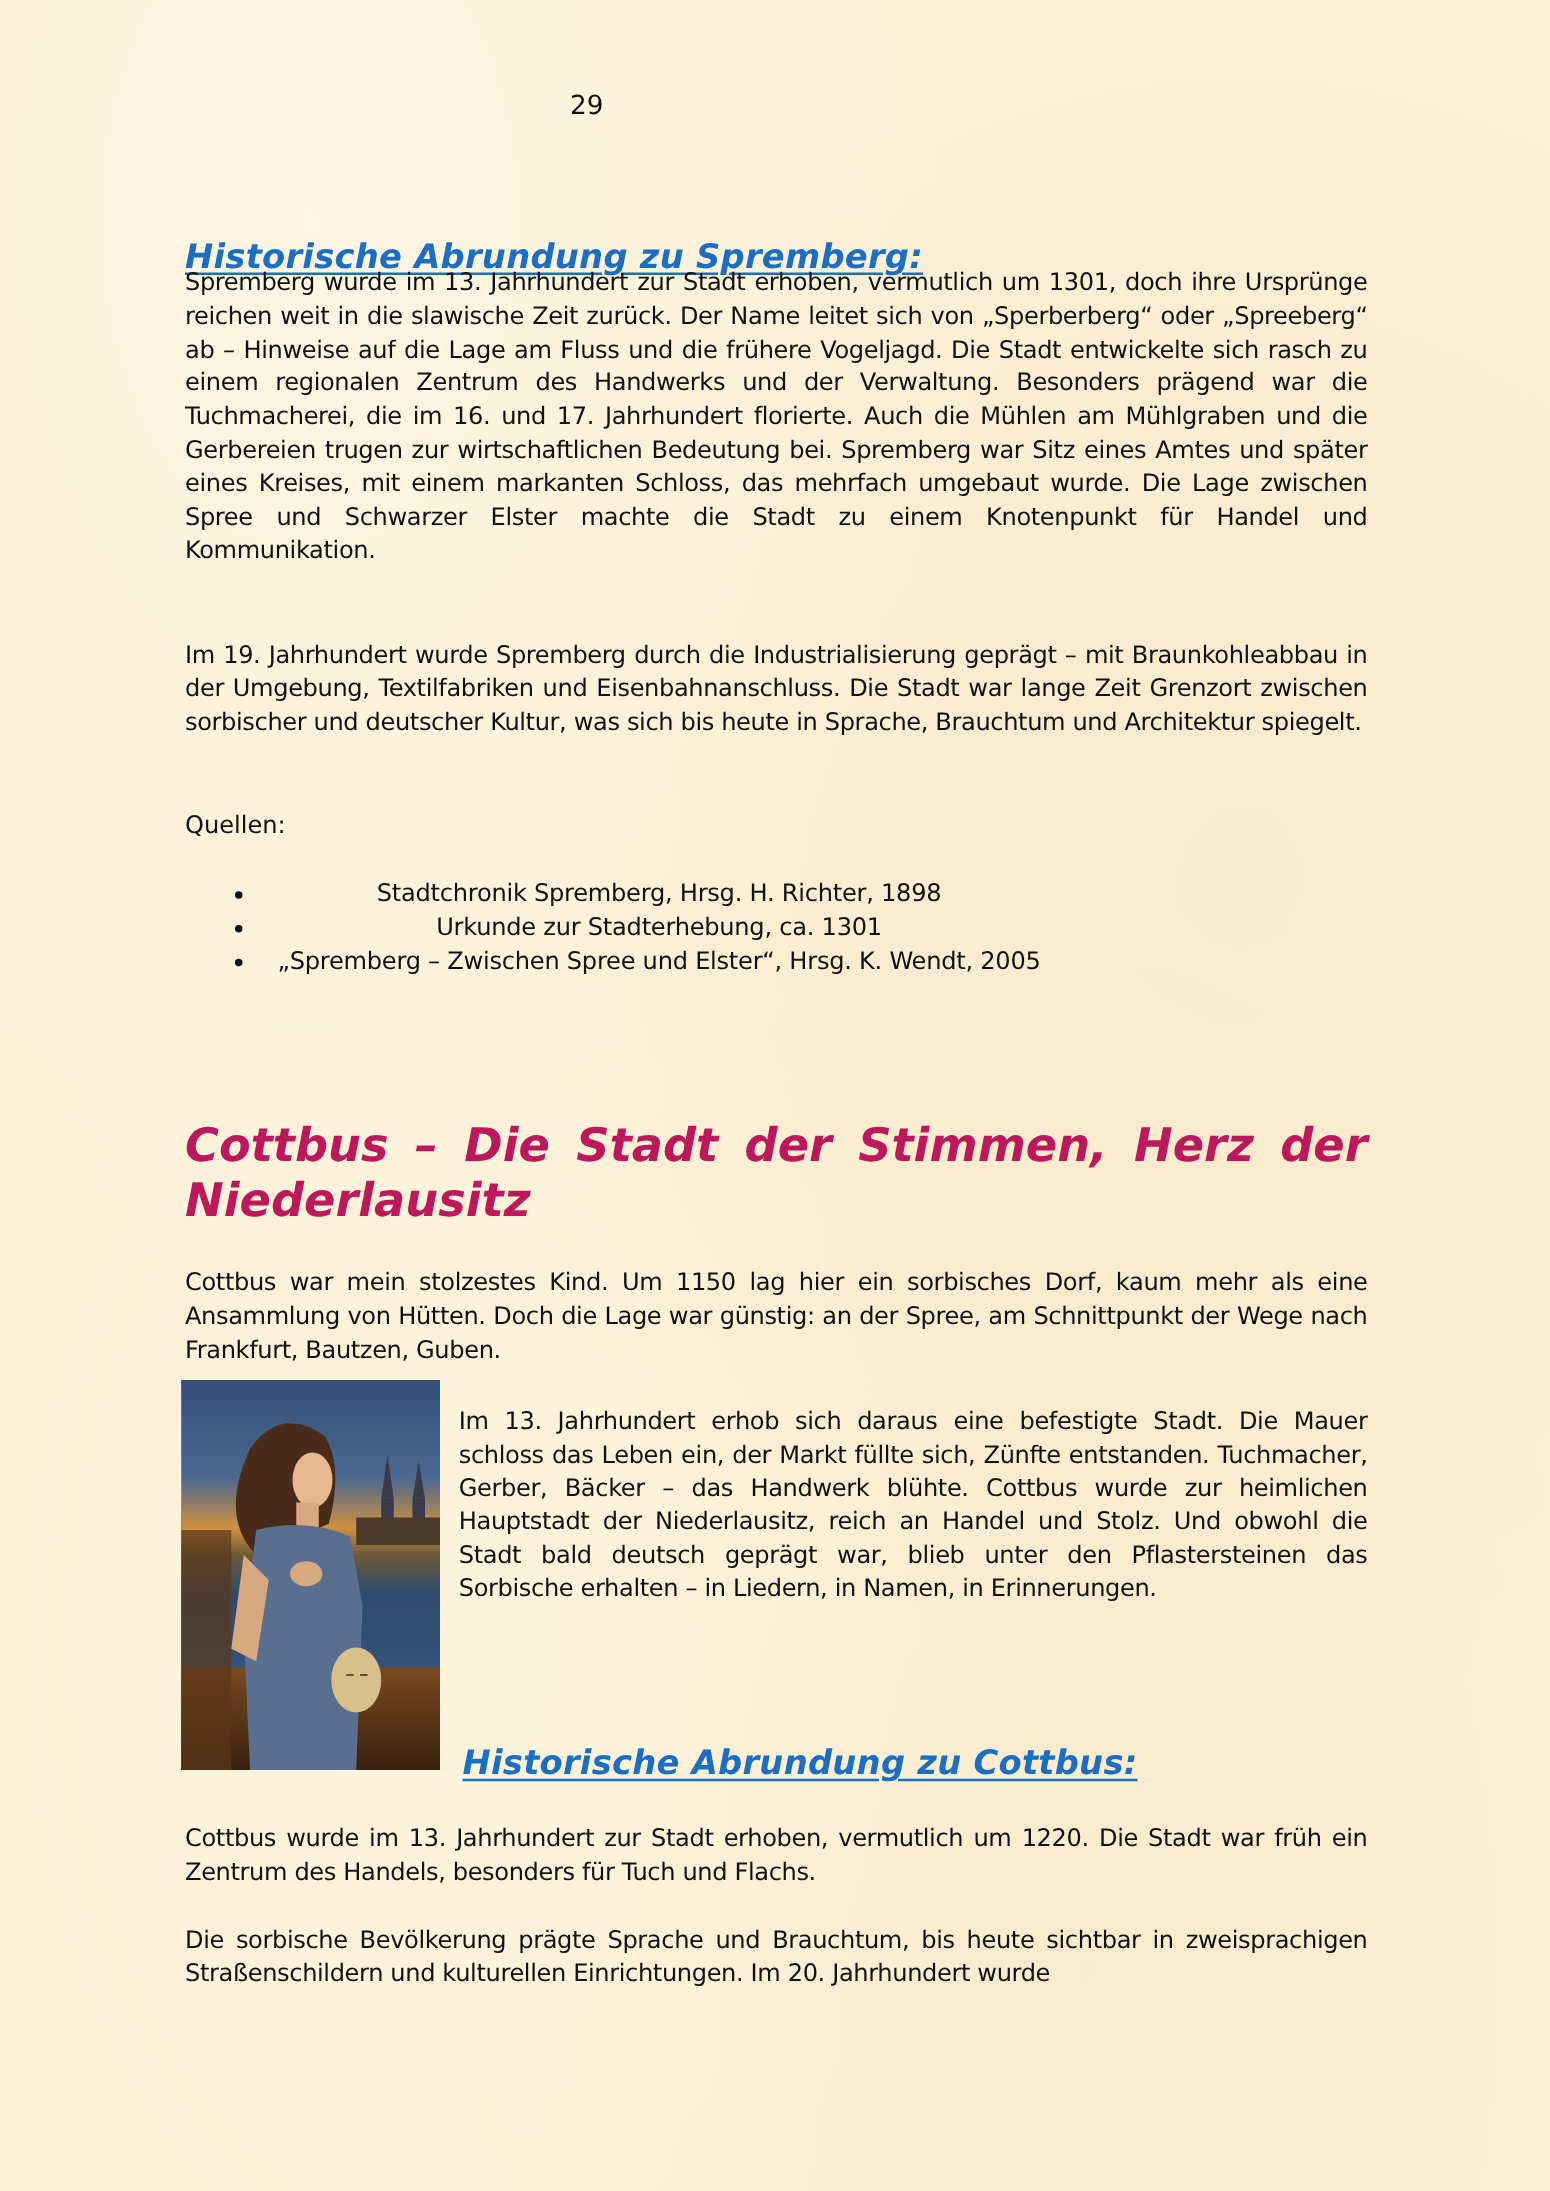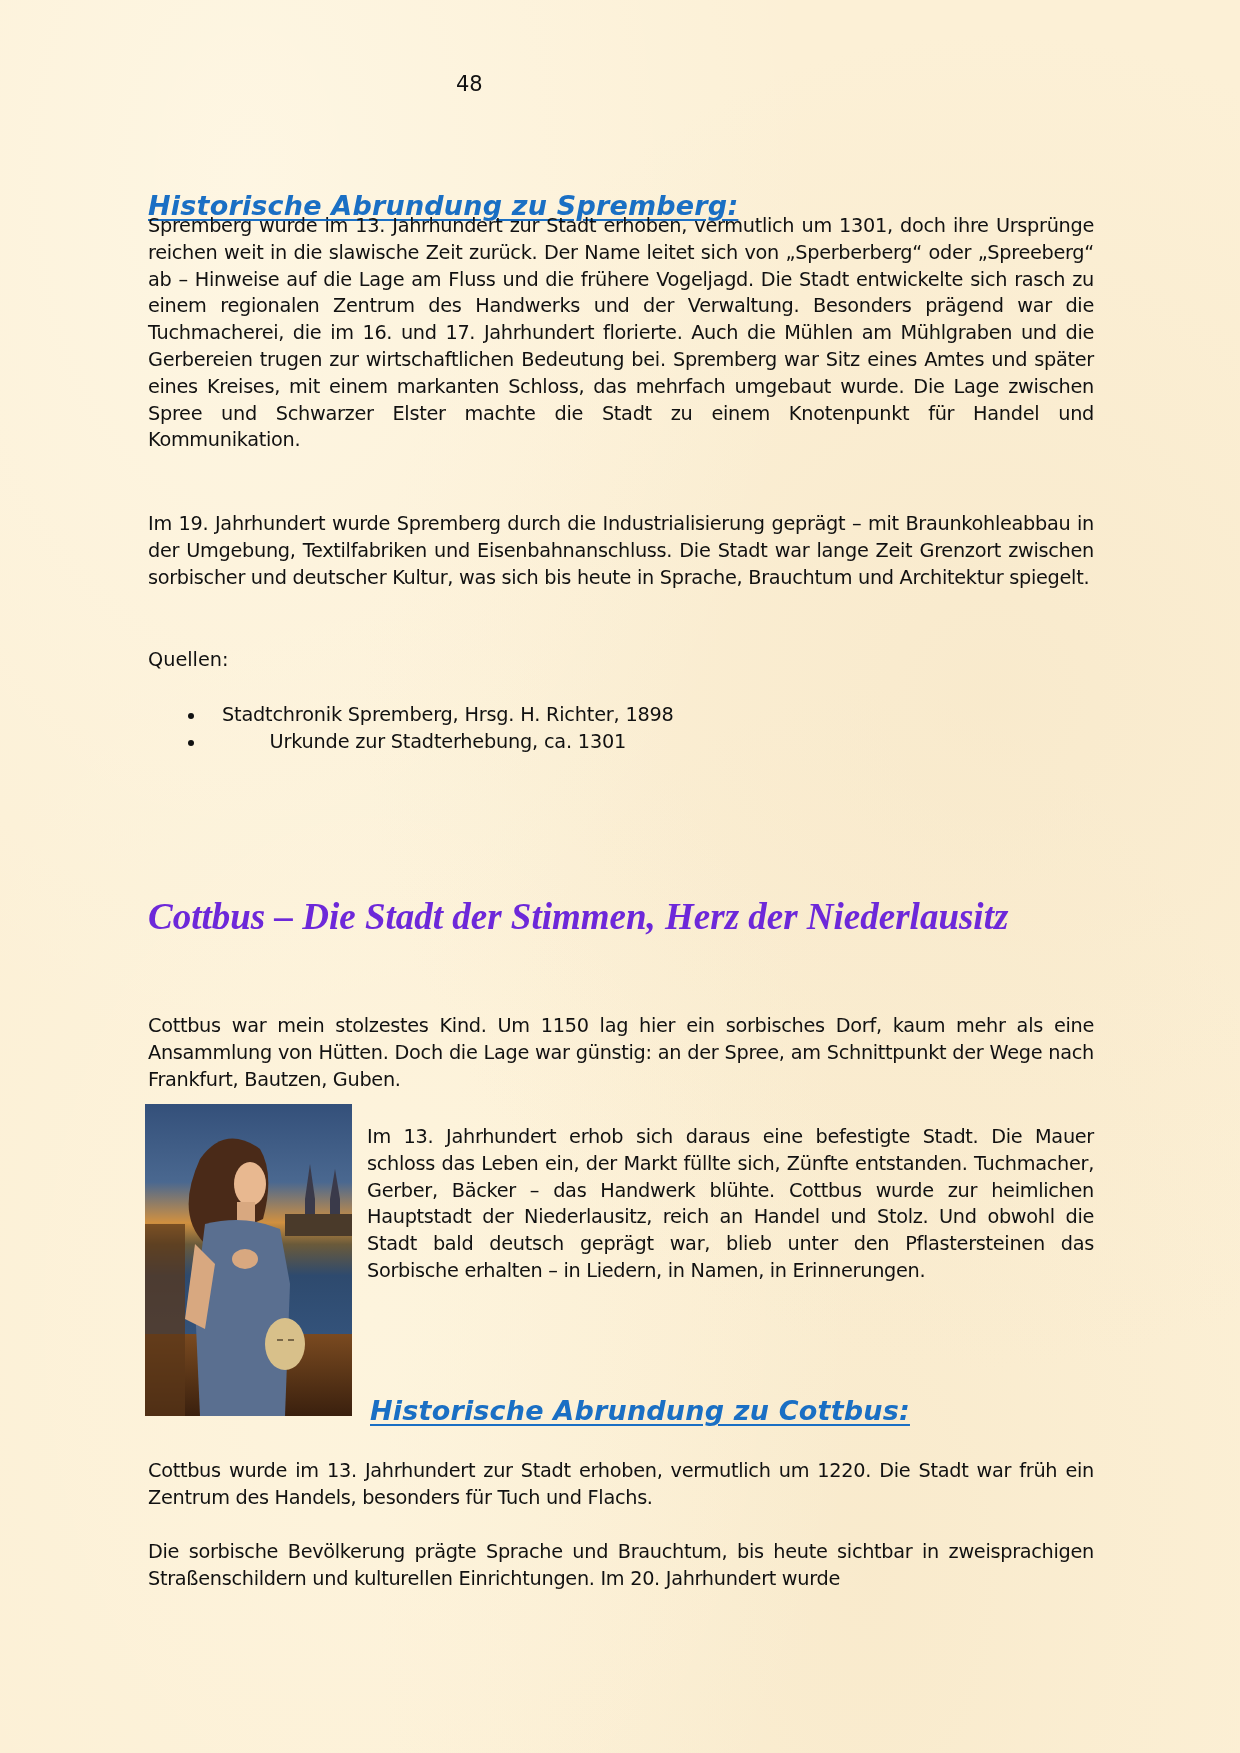--- a/index.html
+++ b/index.html
@@ -38,27 +38,26 @@
       text-decoration: underline;
       text-decoration-thickness: 2px;
       text-underline-offset: 4px;
       font-size: 27px;
       letter-spacing: 0.2px;
     }
     .h-main {
       position: absolute;
       font-style: italic;
       font-weight: bold;
-      color: #6d28d9;
+      color: #be185d;
       font-size: 37px;
       line-height: 44px;
       text-align: justify;
       text-align-last: left;
       width: 946px;
-      font-family: Liberation Serif, serif;
     }
     .para {
       position: absolute;
       font-size: 19.3px;
       line-height: 26.8px;
       text-align: justify;
       letter-spacing: -0.3px;
       margin: 0;
     }
     .sources-label {
@@ -95,35 +94,36 @@
       height: 312px;
       background:
         linear-gradient(180deg, #3a5478 0%, #4a6a94 15%, #c88a3a 30%, #6b5530 40%, #2f4a6a 55%, #35507a 70%, #5a3a1e 85%, #3a2412 100%);
       overflow: hidden;
     }
     .painting svg { display: block; }
   </style>
 </head>
 <body>
 
-<div class="page-number">48</div>
+<div class="page-number">29</div>
 
 <div class="page">
 
   <div class="h-sub" style="top:146px;left:0;margin-top:44px;">Historische Abrundung zu Spremberg:</div>
 
   <p class="para" style="top:213px;left:0;width:946px;">Spremberg wurde im 13. Jahrhundert zur Stadt erhoben, vermutlich um 1301, doch ihre Ursprünge reichen weit in die slawische Zeit zurück. Der Name leitet sich von „Sperberberg“ oder „Spreeberg“ ab – Hinweise auf die Lage am Fluss und die frühere Vogeljagd. Die Stadt entwickelte sich rasch zu einem regionalen Zentrum des Handwerks und der Verwaltung. Besonders prägend war die Tuchmacherei, die im 16. und 17. Jahrhundert florierte. Auch die Mühlen am Mühlgraben und die Gerbereien trugen zur wirtschaftlichen Bedeutung bei. Spremberg war Sitz eines Amtes und später eines Kreises, mit einem markanten Schloss, das mehrfach umgebaut wurde. Die Lage zwischen Spree und Schwarzer Elster machte die Stadt zu einem Knotenpunkt für Handel und Kommunikation.</p>
 
   <p class="para" style="top:511px;left:0;width:946px;">Im 19. Jahrhundert wurde Spremberg durch die Industrialisierung geprägt – mit Braunkohleabbau in der Umgebung, Textilfabriken und Eisenbahnanschluss. Die Stadt war lange Zeit Grenzort zwischen sorbischer und deutscher Kultur, was sich bis heute in Sprache, Brauchtum und Architektur spiegelt.</p>
 
   <div class="sources-label" style="top:647px;left:0;">Quellen:</div>
 
   <ul class="sources-list" style="top:702px;left:0;">
     <li>Stadtchronik Spremberg, Hrsg. H. Richter, 1898</li>
     <li>Urkunde zur Stadterhebung, ca. 1301</li>
+    <li>„Spremberg – Zwischen Spree und Elster“, Hrsg. K. Wendt, 2005</li>
   </ul>
 
   <div class="h-main" style="top:895px;left:0;">Cottbus – Die Stadt der Stimmen, Herz der Niederlausitz</div>
 
   <p class="para" style="top:1013px;left:0;width:946px;">Cottbus war mein stolzestes Kind. Um 1150 lag hier ein sorbisches Dorf, kaum mehr als eine Ansammlung von Hütten. Doch die Lage war günstig: an der Spree, am Schnittpunkt der Wege nach Frankfurt, Bautzen, Guben.</p>
 
   <div class="painting" title="Painting of a young woman with long hair in a blue dress holding a mask, river and church towers at dusk behind her">
     <svg width="207" height="312" viewBox="0 0 207 312">
       <defs>
         <linearGradient id="sky" x1="0" y1="0" x2="0" y2="1">

